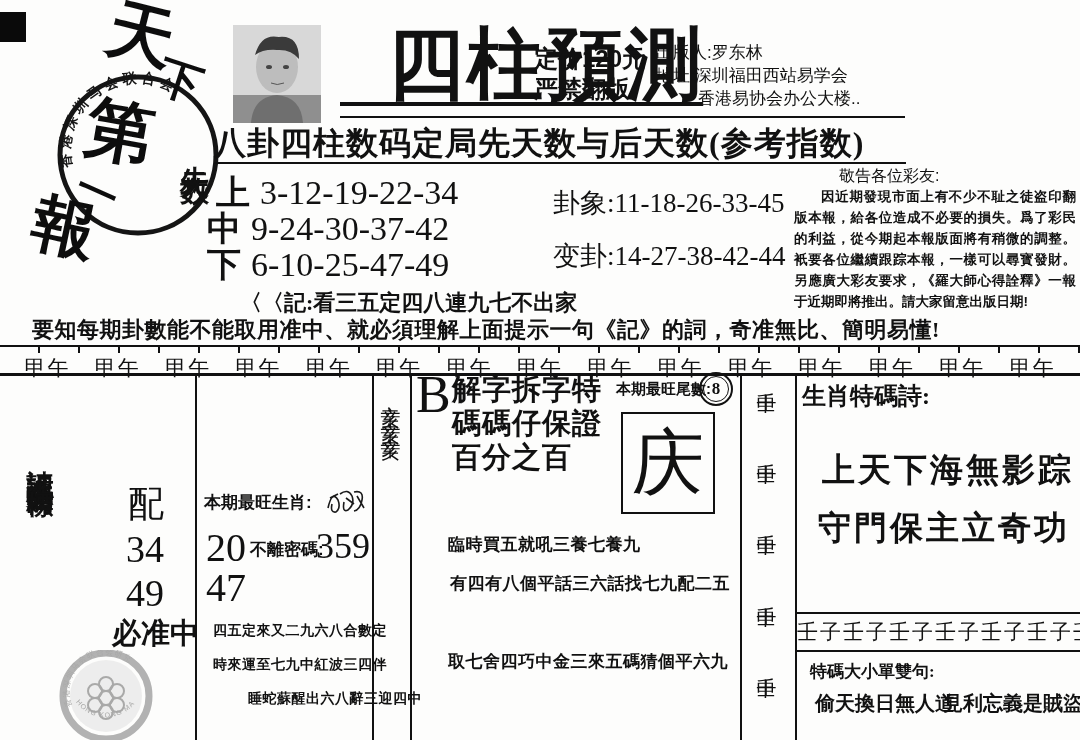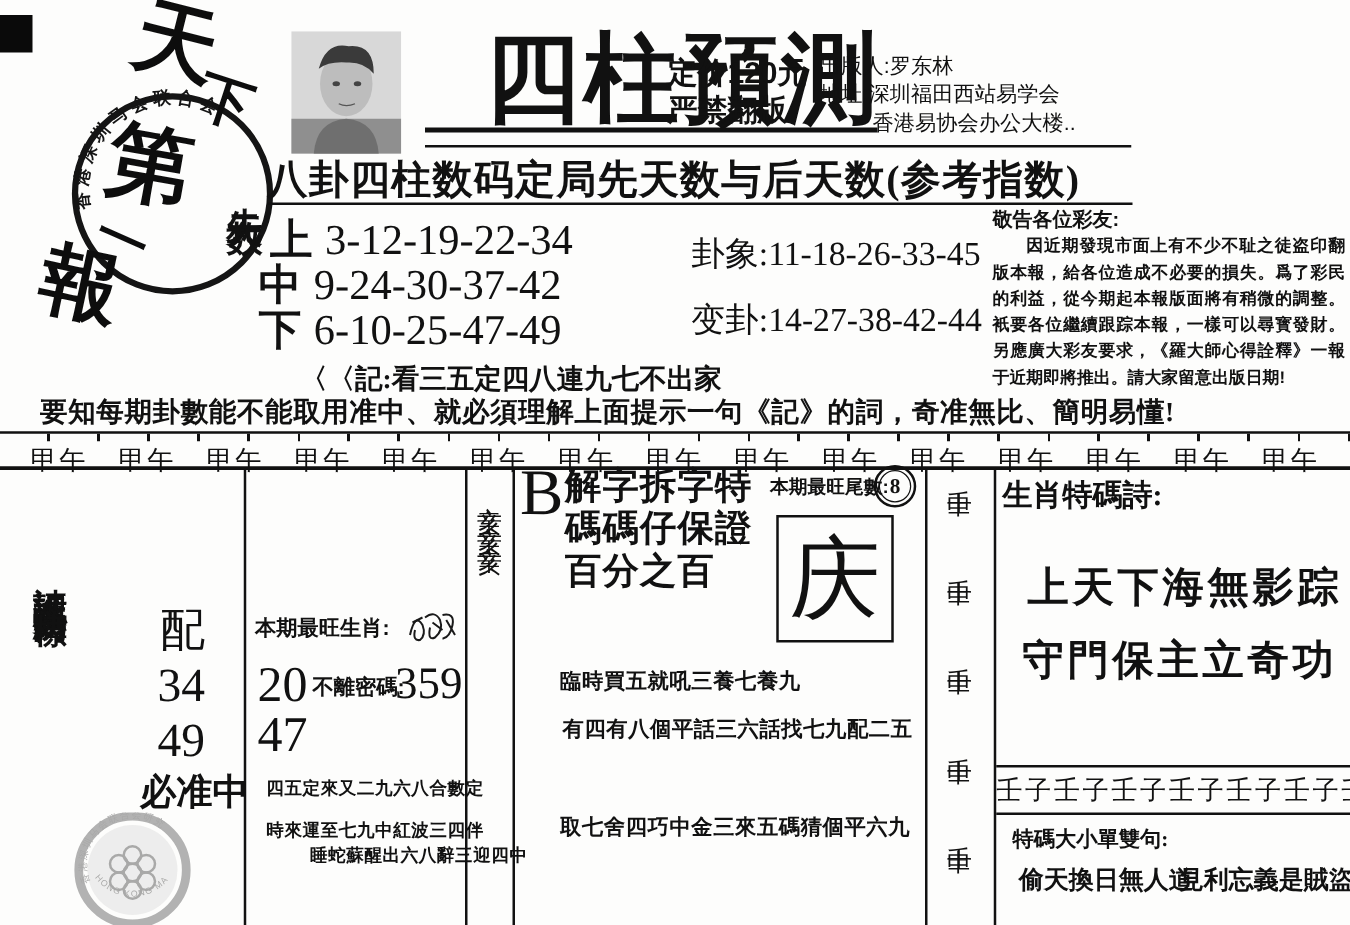--- a/index.html
+++ b/index.html
@@ -17,21 +17,21 @@
   .title{font-family:"Liberation Sans",sans-serif;font-weight:900;font-size:76px;line-height:1;
          letter-spacing:3px;transform:scaleY(1.04);transform-origin:top left;}
   .price{font-family:"Liberation Sans",sans-serif;font-weight:900;font-size:24px;line-height:1.25;}
   .pubinfo{font-family:"Liberation Sans",sans-serif;font-weight:400;font-size:17px;line-height:1.35;}
   .subtitle{font-size:32px;font-weight:700;letter-spacing:1px;white-space:nowrap;}
   
   .numrow{font-size:34px;white-space:nowrap;line-height:1;}
   .numrow .lb{font-weight:700;margin-right:10px;}
   .note{font-size:22px;font-weight:700;white-space:nowrap;}
   .gua{font-size:27px;white-space:nowrap;}
-  .notice-h{font-family:"Liberation Sans",sans-serif;font-weight:700;font-size:16px;}
+  .notice-h{font-family:"Liberation Sans",sans-serif;font-weight:400;font-size:16px;margin-left:45px;}
   .notice-b{font-family:"Liberation Sans",sans-serif;font-weight:700;font-size:13.5px;line-height:1.55;
             text-align:justify;text-indent:2em;}
   .banner{font-weight:900;font-size:22px;white-space:nowrap;letter-spacing:0.5px;}
   
   .tickbar{position:absolute;height:6px;background:repeating-linear-gradient(90deg,transparent 0 38px,#111 38px 40px);}
   .gz-row{display:flex;justify-content:space-evenly;align-items:center;}
   .gz-row span{font-size:21px;letter-spacing:2px;white-space:nowrap;}
   .gz-col{display:flex;flex-direction:column;align-items:center;}
   .gz-col span{writing-mode:vertical-rl;text-orientation:upright;font-size:20px;letter-spacing:2px;line-height:1;}
   .col-xinhai span{margin-top:12px;}
@@ -202,21 +202,21 @@
         <path d="M6 12 L14 8 M22 12 L30 18"></path>
       </g>
     </svg>
   </div>
   <div class="abs serif" style="left:206px;top:528px;font-size:40px;line-height:1;">20</div>
   <div class="abs lbl-bold" style="left:250px;top:538px;font-size:17px;">不離密碼:</div>
   <div class="abs serif" style="left:316px;top:528px;font-size:36px;line-height:1;">359</div>
   <div class="abs serif" style="left:206px;top:568px;font-size:40px;line-height:1;">47</div>
   <div class="abs verse" style="left:213px;top:622px;">四五定來又二九六八合數定</div>
   <div class="abs verse" style="left:213px;top:656px;">時來運至七九中紅波三四伴</div>
-  <div class="abs verse" style="left:213px;top:676px;padding-left:35px;">睡蛇蘇醒出六八辭三迎四中</div>
+  <div class="abs verse" style="left:213px;top:690px;padding-left:35px;">睡蛇蘇醒出六八辭三迎四中</div>
 
   <div class="abs gz-col col-xinhai" style="left:373px;top:378px;width:36px;height:358px;">
       <span>辛亥</span>
       <span>辛亥</span>
       <span>辛亥</span>
       <span>辛亥</span>
     </div>
 
   <div class="abs serif bletter" style="left:416px;top:372px;">B</div>
   <div class="abs bhead" style="left:452px;top:372px;">

